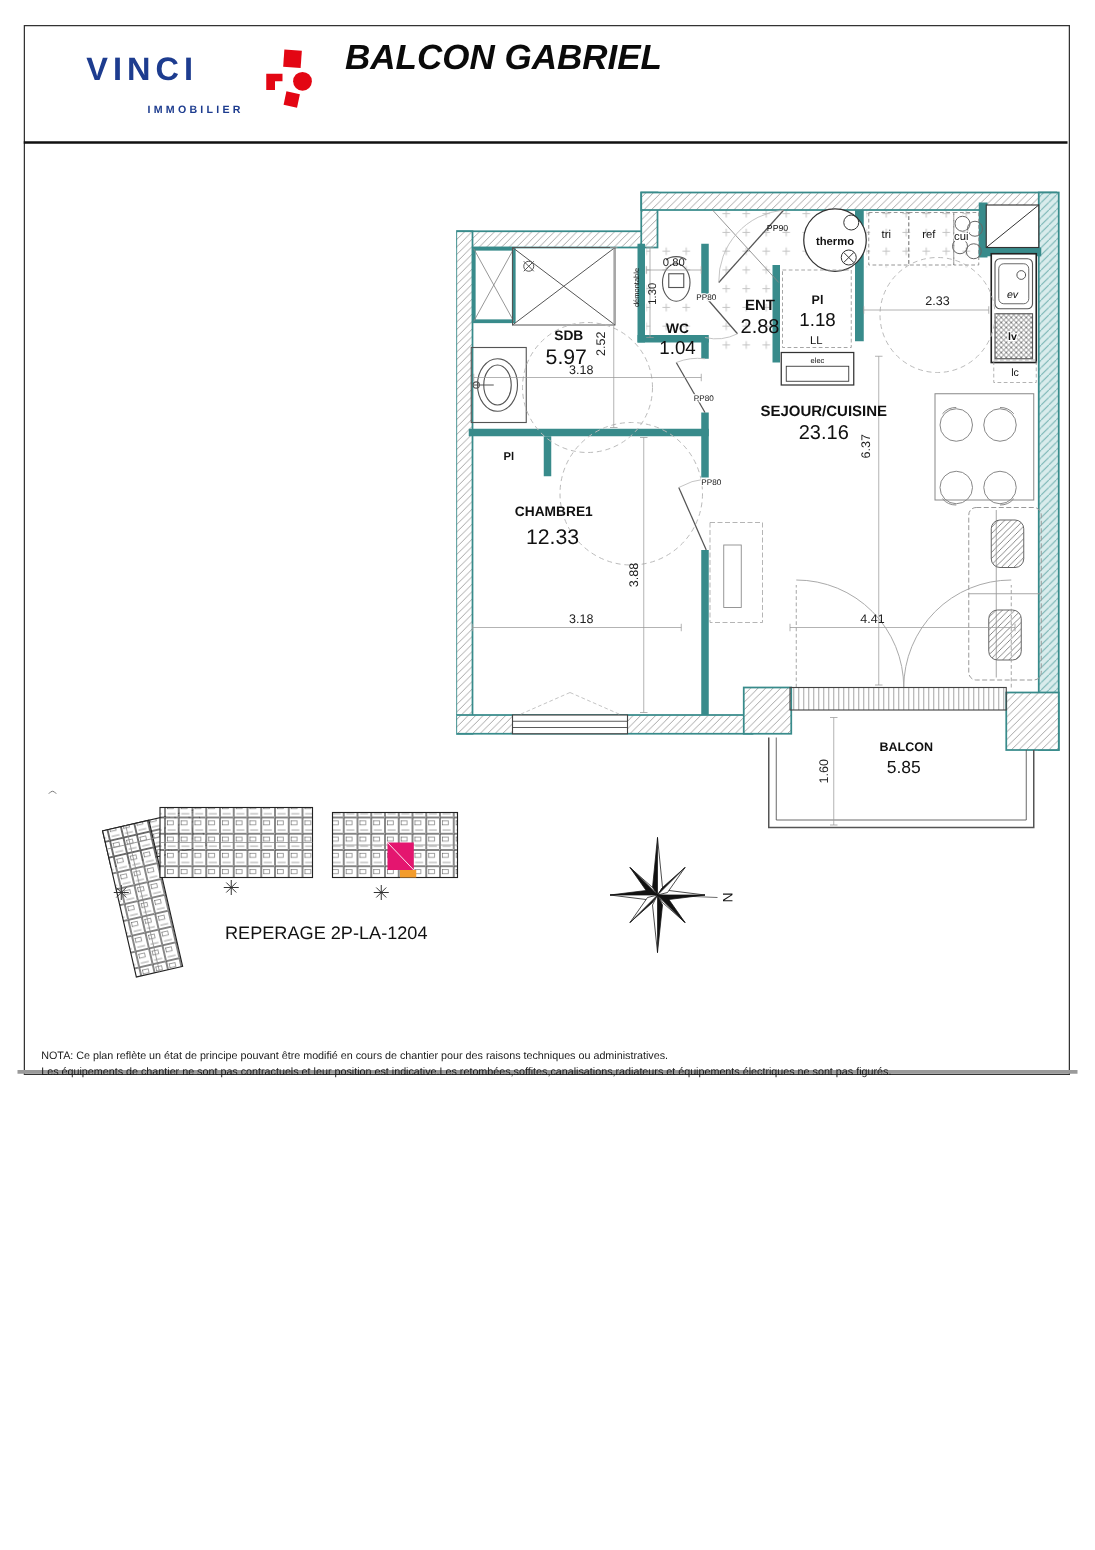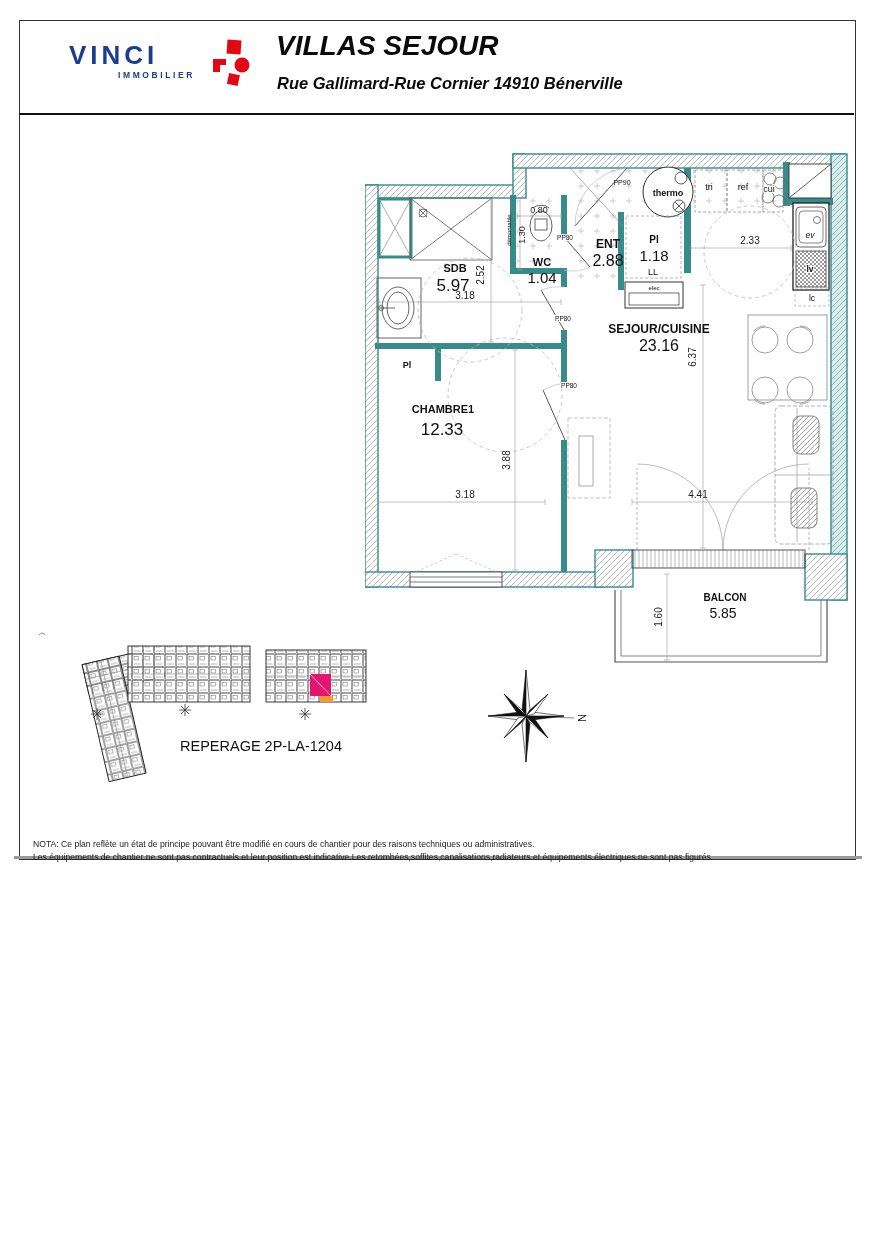--- a/index.html
+++ b/index.html
@@ -3,21 +3,21 @@
 <meta charset="utf-8">
 <style>
   html,body{margin:0;padding:0;background:#fff;}
   #page{position:relative;width:876px;height:1240px;background:#fff;overflow:hidden;
         font-family:"Liberation Sans", sans-serif;}
   .frame{position:absolute;left:19px;top:20px;width:835px;height:838px;border:1.5px solid #333;}
   .frame-bottom{position:absolute;left:14px;top:856px;width:848px;height:3px;background:#9a9a9a;}
   .header-box{position:absolute;left:19px;top:20px;width:835px;height:93px;border-bottom:2px solid #111;}
   .logo{position:absolute;left:50px;top:22px;width:180px;height:66px;}
   .logo .brand{font-weight:bold;font-size:26px;color:#1d3c8f;letter-spacing:4px;line-height:26px;}
-  .logo .sub{font-weight:bold;font-size:8.5px;color:#1d3c8f;letter-spacing:2.6px;text-align:right;width:126px;margin-top:2px;}
+  .logo .sub{font-weight:bold;font-size:8.5px;color:#1d3c8f;letter-spacing:2.6px;text-align:right;width:126px;margin-top:14px;}
   .logo-mark{position:absolute;left:140px;top:-8px;}
   .title{position:absolute;left:257px;top:10px;font-style:italic;font-weight:bold;font-size:28px;color:#0a0a0a;}
   .subtitle{position:absolute;left:258px;top:54px;font-style:italic;font-weight:bold;font-size:16.5px;color:#0a0a0a;}
   .nota{position:absolute;left:33px;top:838px;width:805px;font-size:8.6px;line-height:13px;color:#1a1a1a;}
   svg text{font-family:"Liberation Sans", sans-serif;fill:#111;}
   .room-name{font-weight:bold;}
   .dim{fill:#222;}
 </style>
 </head>
 <body>
@@ -31,22 +31,21 @@
     <div class="logo">
       <div class="brand">VINCI</div>
       <div class="sub">IMMOBILIER</div>
       <svg class="logo-mark" width="46" height="60" viewBox="0 0 46 60">
         <rect x="18" y="6" width="14" height="14" fill="#e30613" transform="rotate(4 25 13)"></rect>
         <path d="M4 25 h13 v6 h-6 v7 h-7 z" fill="#e30613"></path>
         <circle cx="33" cy="31" r="7.5" fill="#e30613"></circle>
         <rect x="19" y="40" width="11" height="11" fill="#e30613" transform="rotate(12 24 45)"></rect>
       </svg>
     </div>
-    <div class="title">VILLAS SEJOUR</div>
-    <div class="subtitle">Rue Gallimard-Rue Cornier 14910 Bénerville</div>
+    <div class="title">BALCON GABRIEL</div>
   </div>
 
   <svg style="position:absolute;left:365px;top:150px;" width="490" height="518" viewBox="0 0 490 518">
     <defs>
       <pattern id="h" patternUnits="userSpaceOnUse" width="6" height="6">
         <rect width="6" height="6" fill="#fff"></rect>
         <path d="M0,6 L6,0" stroke="#9a9a9a" stroke-width="0.7"></path>
       </pattern>
       <pattern id="hT" patternUnits="userSpaceOnUse" width="6" height="6">
         <rect width="6" height="6" fill="#d9ecec"></rect>

